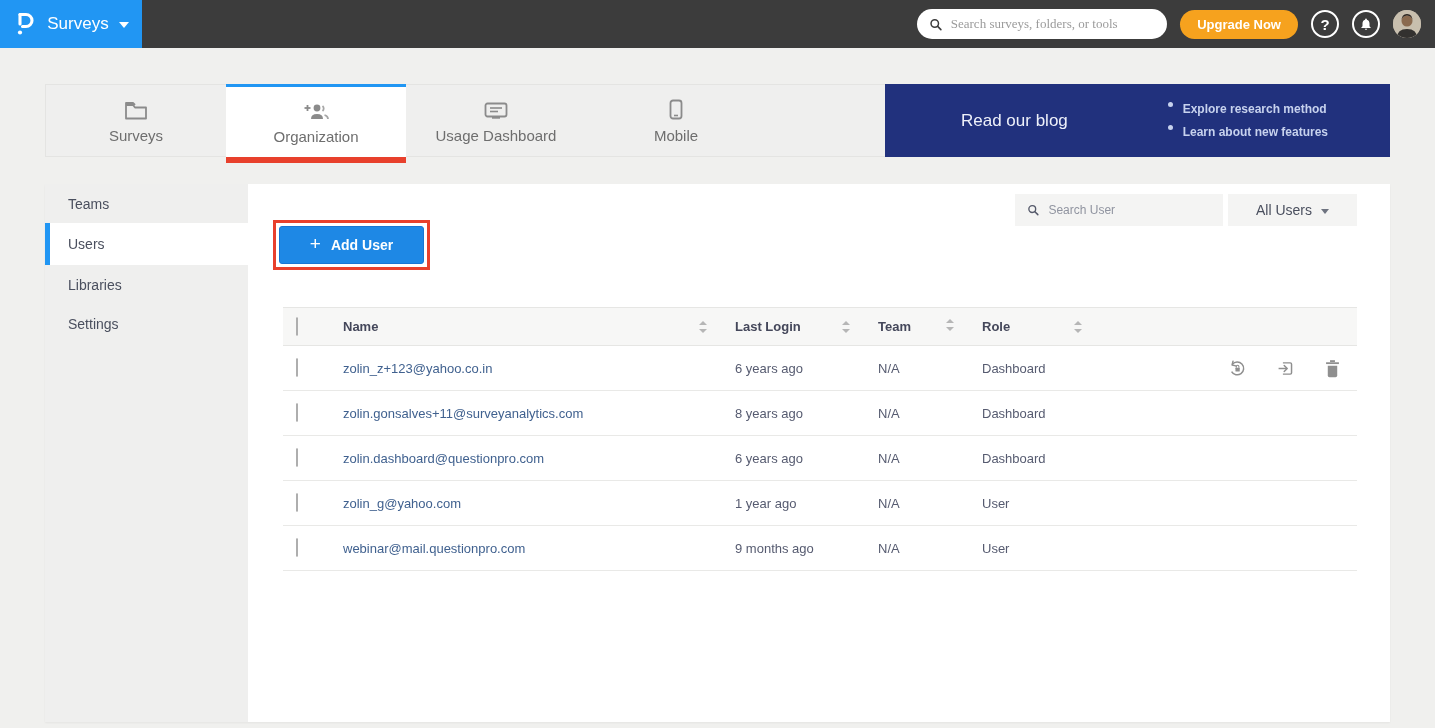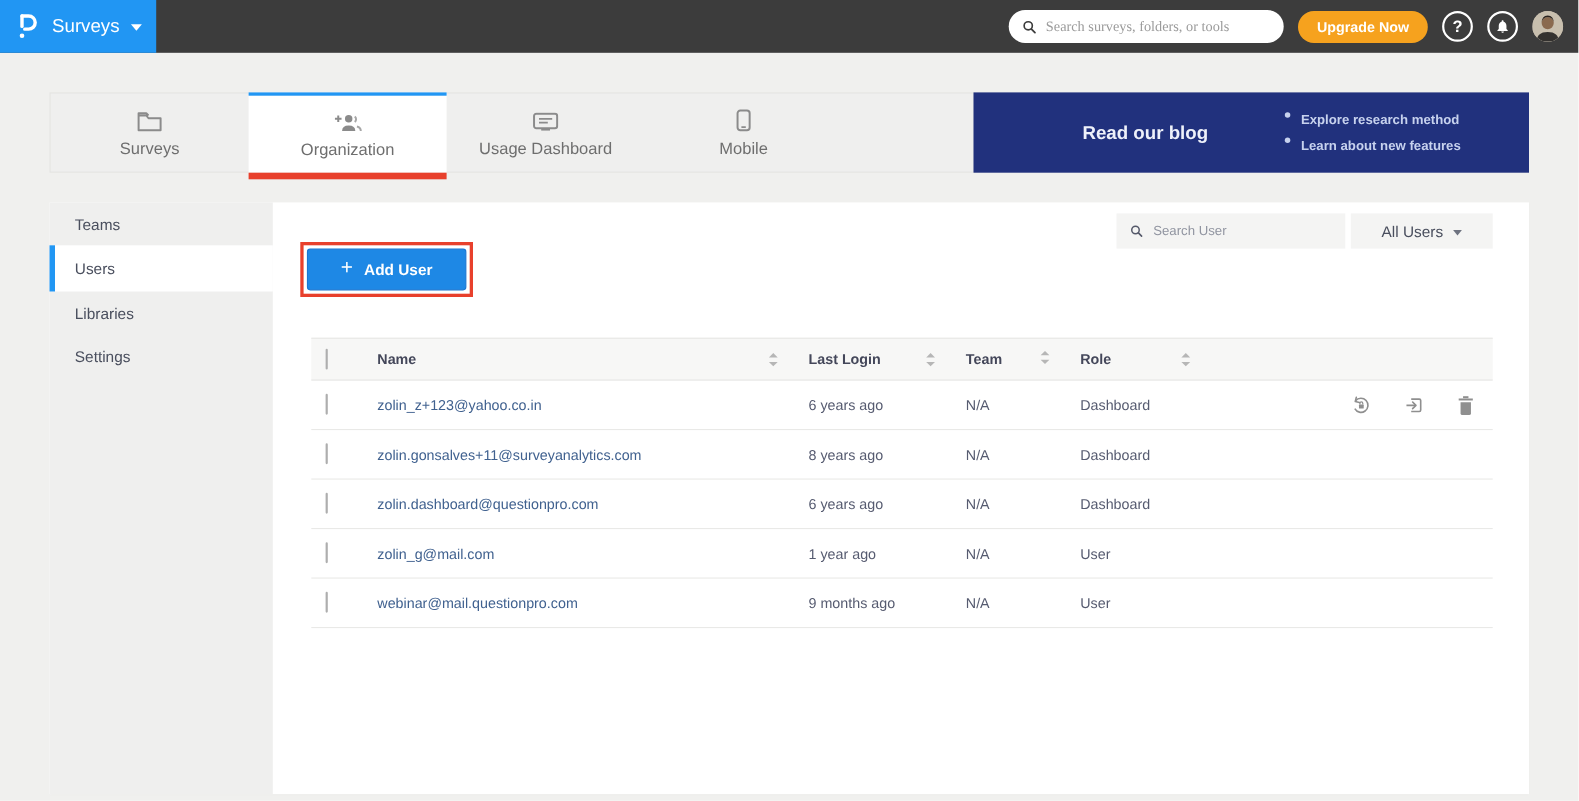--- a/index.html
+++ b/index.html
@@ -21,21 +21,21 @@
   .avatar { width:28px; height:28px; border-radius:50%; overflow:hidden; background:#b9b0a4; cursor:pointer; }
 
   
   .strip { margin:36px 45px 0 45px; display:flex; height:73px; }
   .tabs-region { display:flex; background:#efefee; border:1px solid #e4e4e2; flex:1; }
   .tab { width:180px; display:flex; flex-direction:column; align-items:center; justify-content:center; gap:7px; color:#6e6e6e; font-size:15px; cursor:pointer; position:relative; }
   .tab .t-icon { height:22px; display:flex; align-items:flex-end; }
   .tab.active { background:#fff; border-top:3px solid #2196f3; margin:-1px 0; }
   .tab.active .annot-underline { position:absolute; left:0; right:0; top:100%; height:6px; background:#e8402c; }
   .banner { width:505px; background:#21317d; display:flex; align-items:center; padding:0 34px; margin-left:-1px; }
-  .banner-title { color:#eef1fa; font-size:17px; font-weight:700; cursor:pointer; margin-left:65px;text-align:right; }
+  .banner-title { color:#eef1fa; font-size:17px; font-weight:400; cursor:pointer; margin-left:42px;text-align:right; }
   .banner-bullets { margin-left:auto; margin-right:28px; list-style:none; display:flex; flex-direction:column; gap:9px; }
   .banner-bullets li { color:#c7d2ee; font-size:12px; font-weight:bold; display:flex; gap:10px; }
   .banner-bullets li .dot { width:5px; height:5px; border-radius:50%; background:#c7d2ee; flex:none; }
 
   
   .panel { margin:27px 45px 0 45px; background:#fff; height:538px; display:flex; box-shadow:0 1px 2px rgba(0,0,0,0.05); }
   .sidebar { width:203px; background:#efefee; flex:none; display:flex; flex-direction:column; }
   .side-item { height:39px; display:flex; align-items:center; padding-left:23px; font-size:14px; color:#4a4f5e; cursor:pointer; }
   .side-item.active { height:42px; background:#fff; border-left:5px solid #2196f3; padding-left:18px; }
 
@@ -303,21 +303,21 @@
           </div>
         <div class="col-role">
             <span class="cell-text">Dashboard</span>
           </div>
         <div class="col-actions"></div>
       </div>
 
       <div class="trow tbody-row">
         <div class="col-check"><span class="checkbox"></span></div>
         <div class="col-name">
-            <a class="email-link">zolin_g@mail.com</a>
+            <a class="email-link">zolin_g@yahoo.com</a>
           </div>
         <div class="col-last">
             <span class="cell-text">1 year ago</span>
           </div>
         <div class="col-team">
             <span class="cell-text">N/A</span>
           </div>
         <div class="col-role">
             <span class="cell-text">User</span>
           </div>

